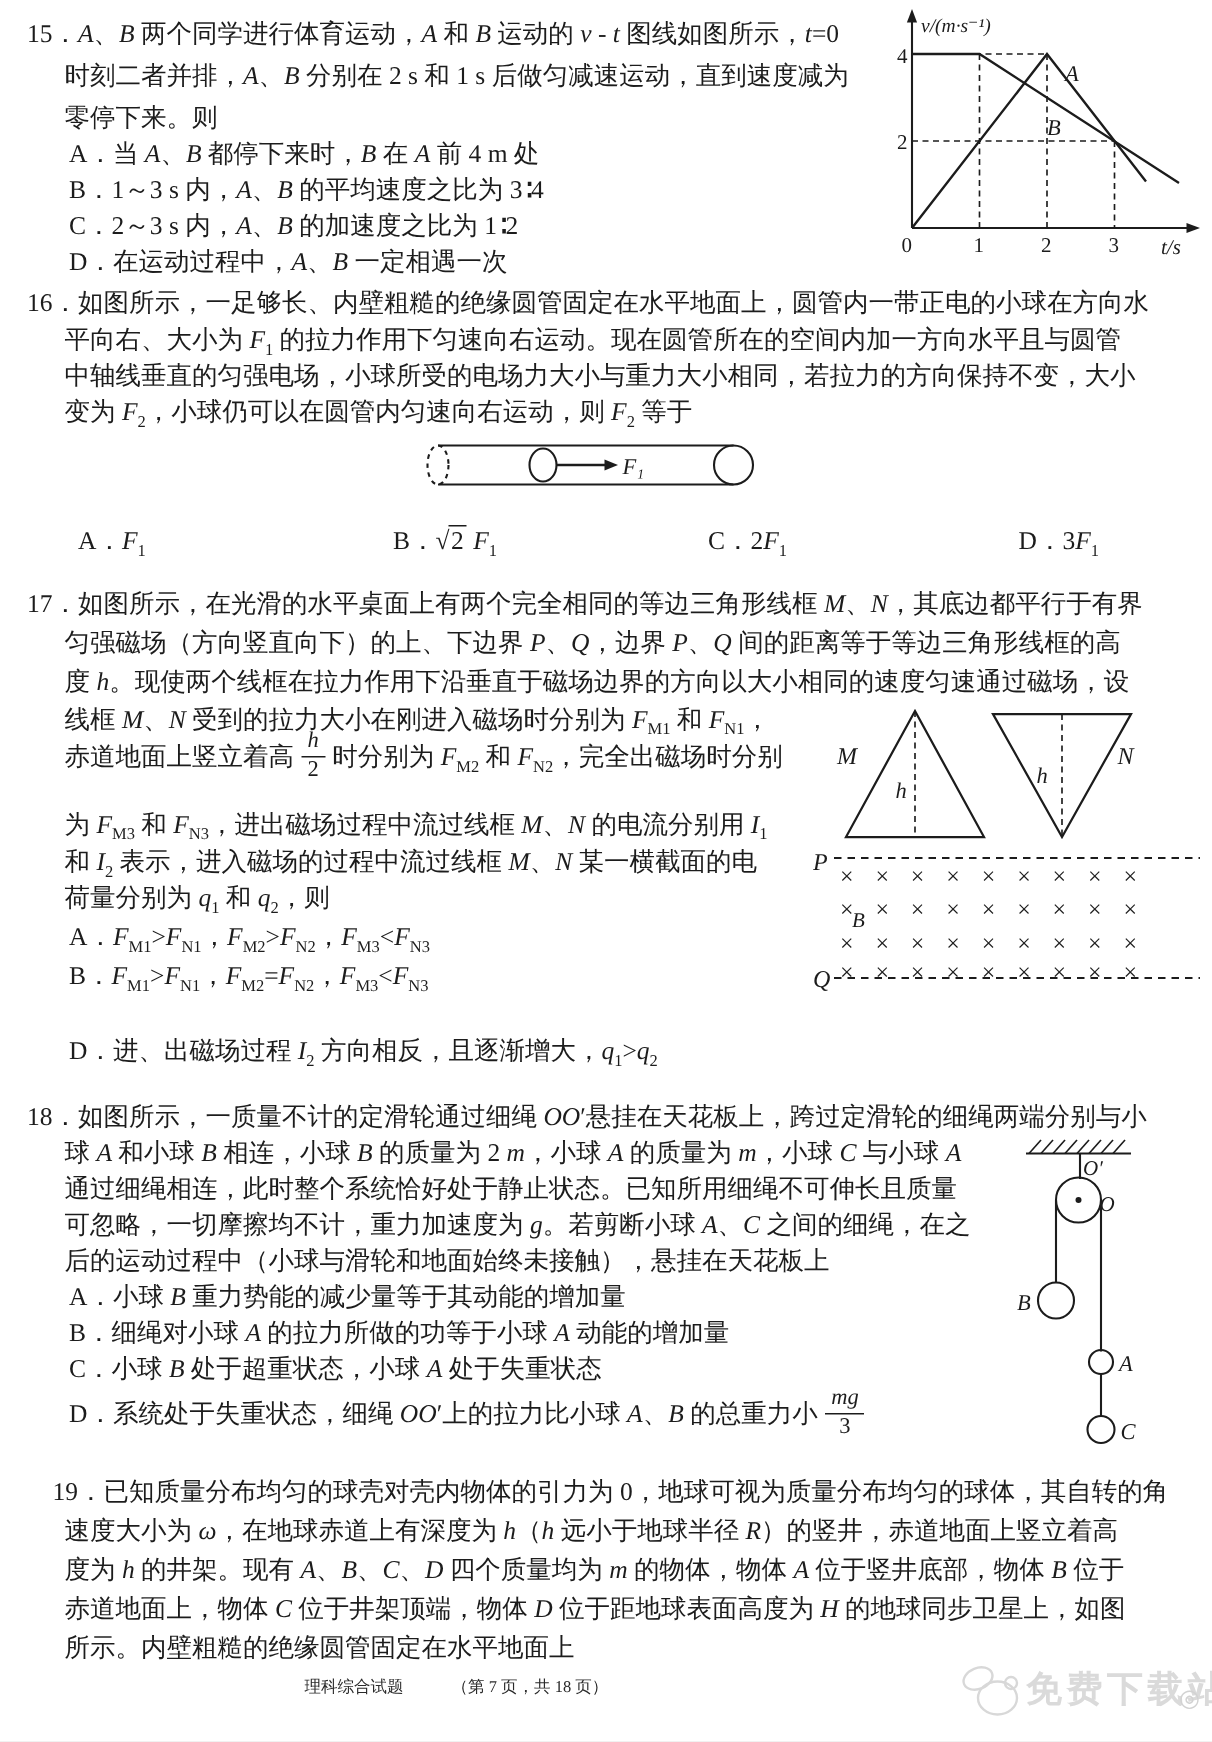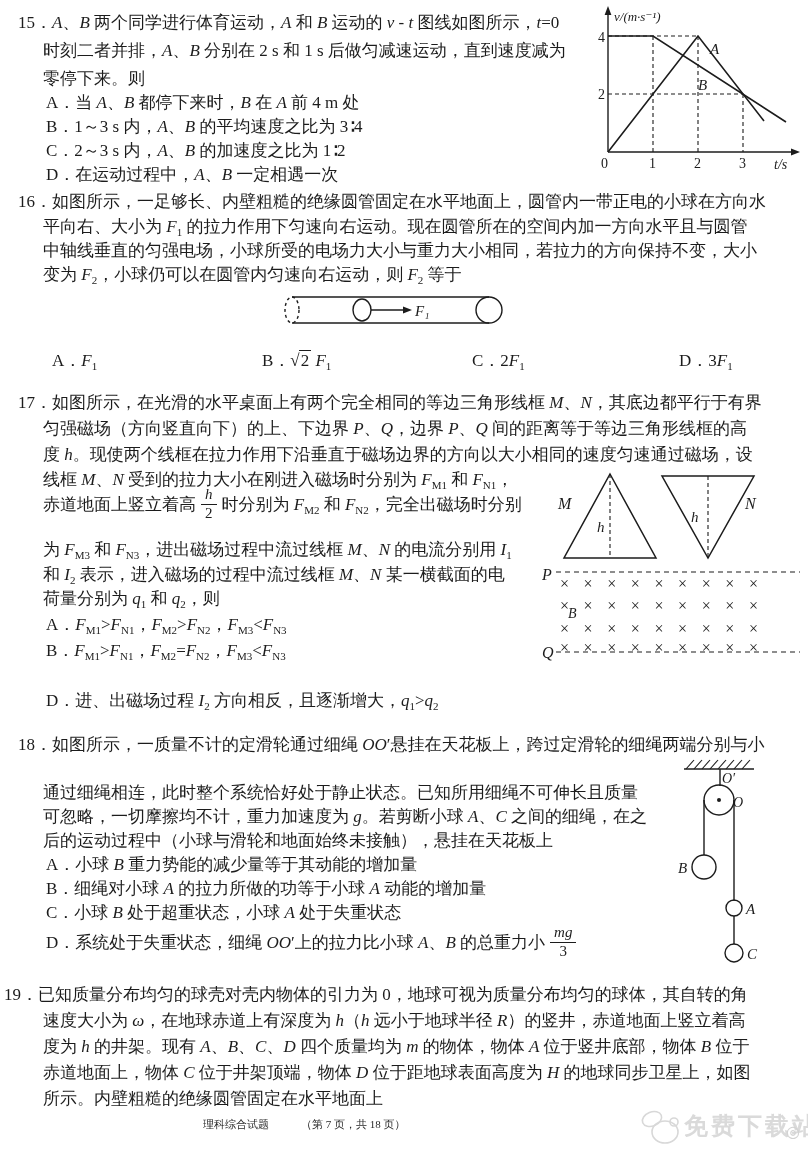--- a/index.html
+++ b/index.html
@@ -133,20 +133,21 @@
       <g font-size="16">
         <text x="18" y="127" textLength="198" lengthAdjust="spacing">×××××××××</text>
         <text x="18" y="149" textLength="198" lengthAdjust="spacing">×××××××××</text>
         <text x="18" y="172" textLength="198" lengthAdjust="spacing">×××××××××</text>
         <text x="18" y="191" textLength="198" lengthAdjust="spacing">×××××××××</text>
       </g>
     </svg>
   </div>
 
   <div class="ln" style="left:18px;top:733px">18．如图所示，一质量不计的定滑轮通过细绳 <i>OO</i>′悬挂在天花板上，跨过定滑轮的细绳两端分别与小</div>
+  <div class="ln" style="left:43px;top:757px">球 <i>A</i> 和小球 <i>B</i> 相连，小球 <i>B</i> 的质量为 2 <i>m</i>，小球 <i>A</i> 的质量为 <i>m</i>，小球 <i>C</i> 与小球 <i>A</i></div>
   <div class="ln" style="left:43px;top:781px">通过细绳相连，此时整个系统恰好处于静止状态。已知所用细绳不可伸长且质量</div>
   <div class="ln" style="left:43px;top:805px">可忽略，一切摩擦均不计，重力加速度为 <i>g</i>。若剪断小球 <i>A</i>、<i>C</i> 之间的细绳，在之</div>
   <div class="ln" style="left:43px;top:829px">后的运动过程中（小球与滑轮和地面始终未接触），悬挂在天花板上</div>
   <div class="ln" style="left:46px;top:853px">A．小球 <i>B</i> 重力势能的减少量等于其动能的增加量</div>
   <div class="ln" style="left:46px;top:877px">B．细绳对小球 <i>A</i> 的拉力所做的功等于小球 <i>A</i> 动能的增加量</div>
   <div class="ln" style="left:46px;top:901px">C．小球 <i>B</i> 处于超重状态，小球 <i>A</i> 处于失重状态</div>
   <div class="ln fracline" style="left:46px;top:921px;height:42px">
     <span>D．系统处于失重状态，细绳 <i>OO</i>′上的拉力比小球 <i>A</i>、<i>B</i> 的总重力小</span>
     <span class="frac">
       <span class="fnum"><i>mg</i></span>
@@ -179,21 +180,21 @@
       </g>
       <circle cx="49" cy="53" r="2" fill="#1c1c1c"></circle>
       <text x="52" y="36" font-size="14" font-style="italic">O′</text>
       <text x="63" y="60" font-size="14" font-style="italic">O</text>
       <text x="8" y="126" font-size="15" font-style="italic">B</text>
       <text x="76" y="167" font-size="15" font-style="italic">A</text>
       <text x="77" y="212" font-size="15" font-style="italic">C</text>
     </svg>
   </div>
 
-  <div class="ln" style="left:4px;top:983px">19．已知质量分布均匀的球壳对壳内物体的引力为 0，地球可视为质量分布均匀的球体，其自转的角</div>
+  <div class="ln" style="left:35px;top:983px">19．已知质量分布均匀的球壳对壳内物体的引力为 0，地球可视为质量分布均匀的球体，其自转的角</div>
   <div class="ln" style="left:43px;top:1009px">速度大小为 <i>ω</i>，在地球赤道上有深度为 <i>h</i>（<i>h</i> 远小于地球半径 <i>R</i>）的竖井，赤道地面上竖立着高</div>
   <div class="ln" style="left:43px;top:1035px">度为 <i>h</i> 的井架。现有 <i>A</i>、<i>B</i>、<i>C</i>、<i>D</i> 四个质量均为 <i>m</i> 的物体，物体 <i>A</i> 位于竖井底部，物体 <i>B</i> 位于</div>
   <div class="ln" style="left:43px;top:1061px">赤道地面上，物体 <i>C</i> 位于井架顶端，物体 <i>D</i> 位于距地球表面高度为 <i>H</i> 的地球同步卫星上，如图</div>
   <div class="ln" style="left:43px;top:1087px">所示。内壁粗糙的绝缘圆管固定在水平地面上</div>
 
   <div class="footer" style="left:203px;top:1117px">理科综合试题</div>
   <div class="footer" style="left:301px;top:1117px">（第 7 页，共 18 页）</div>
 
   <div class="fig" style="left:638px;top:1106px">
     <svg width="46" height="42" viewBox="0 0 46 42">

